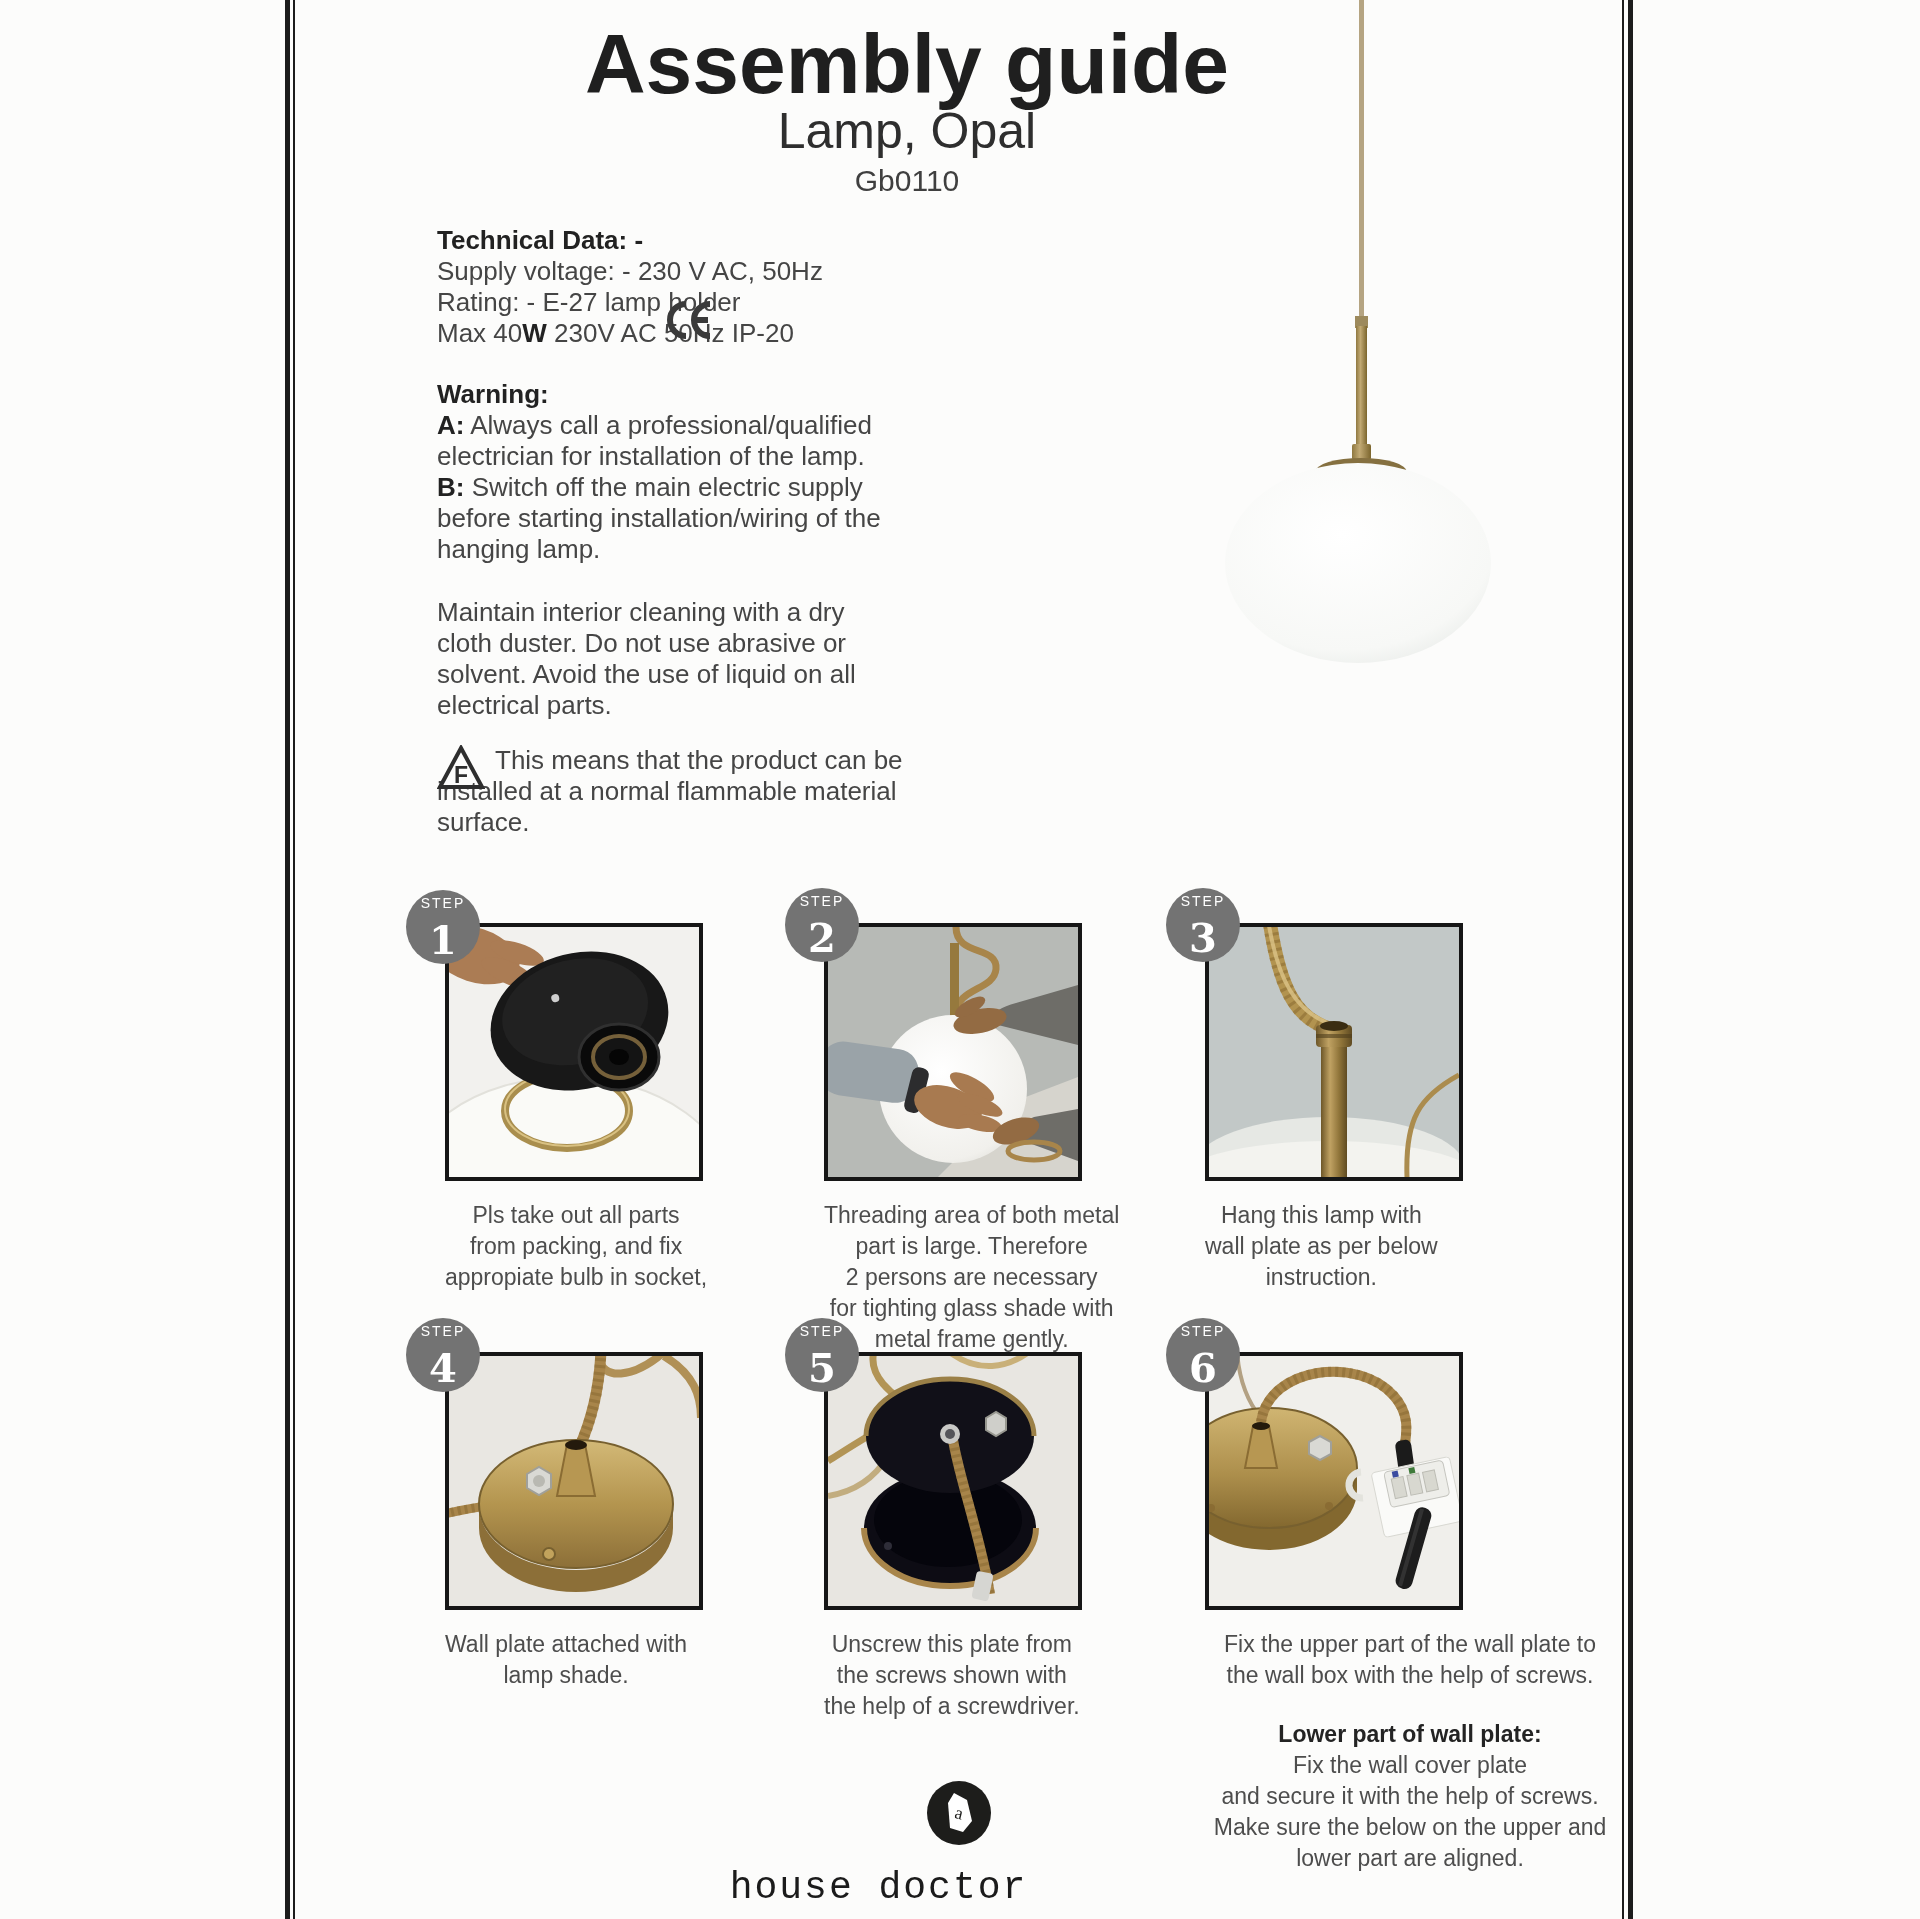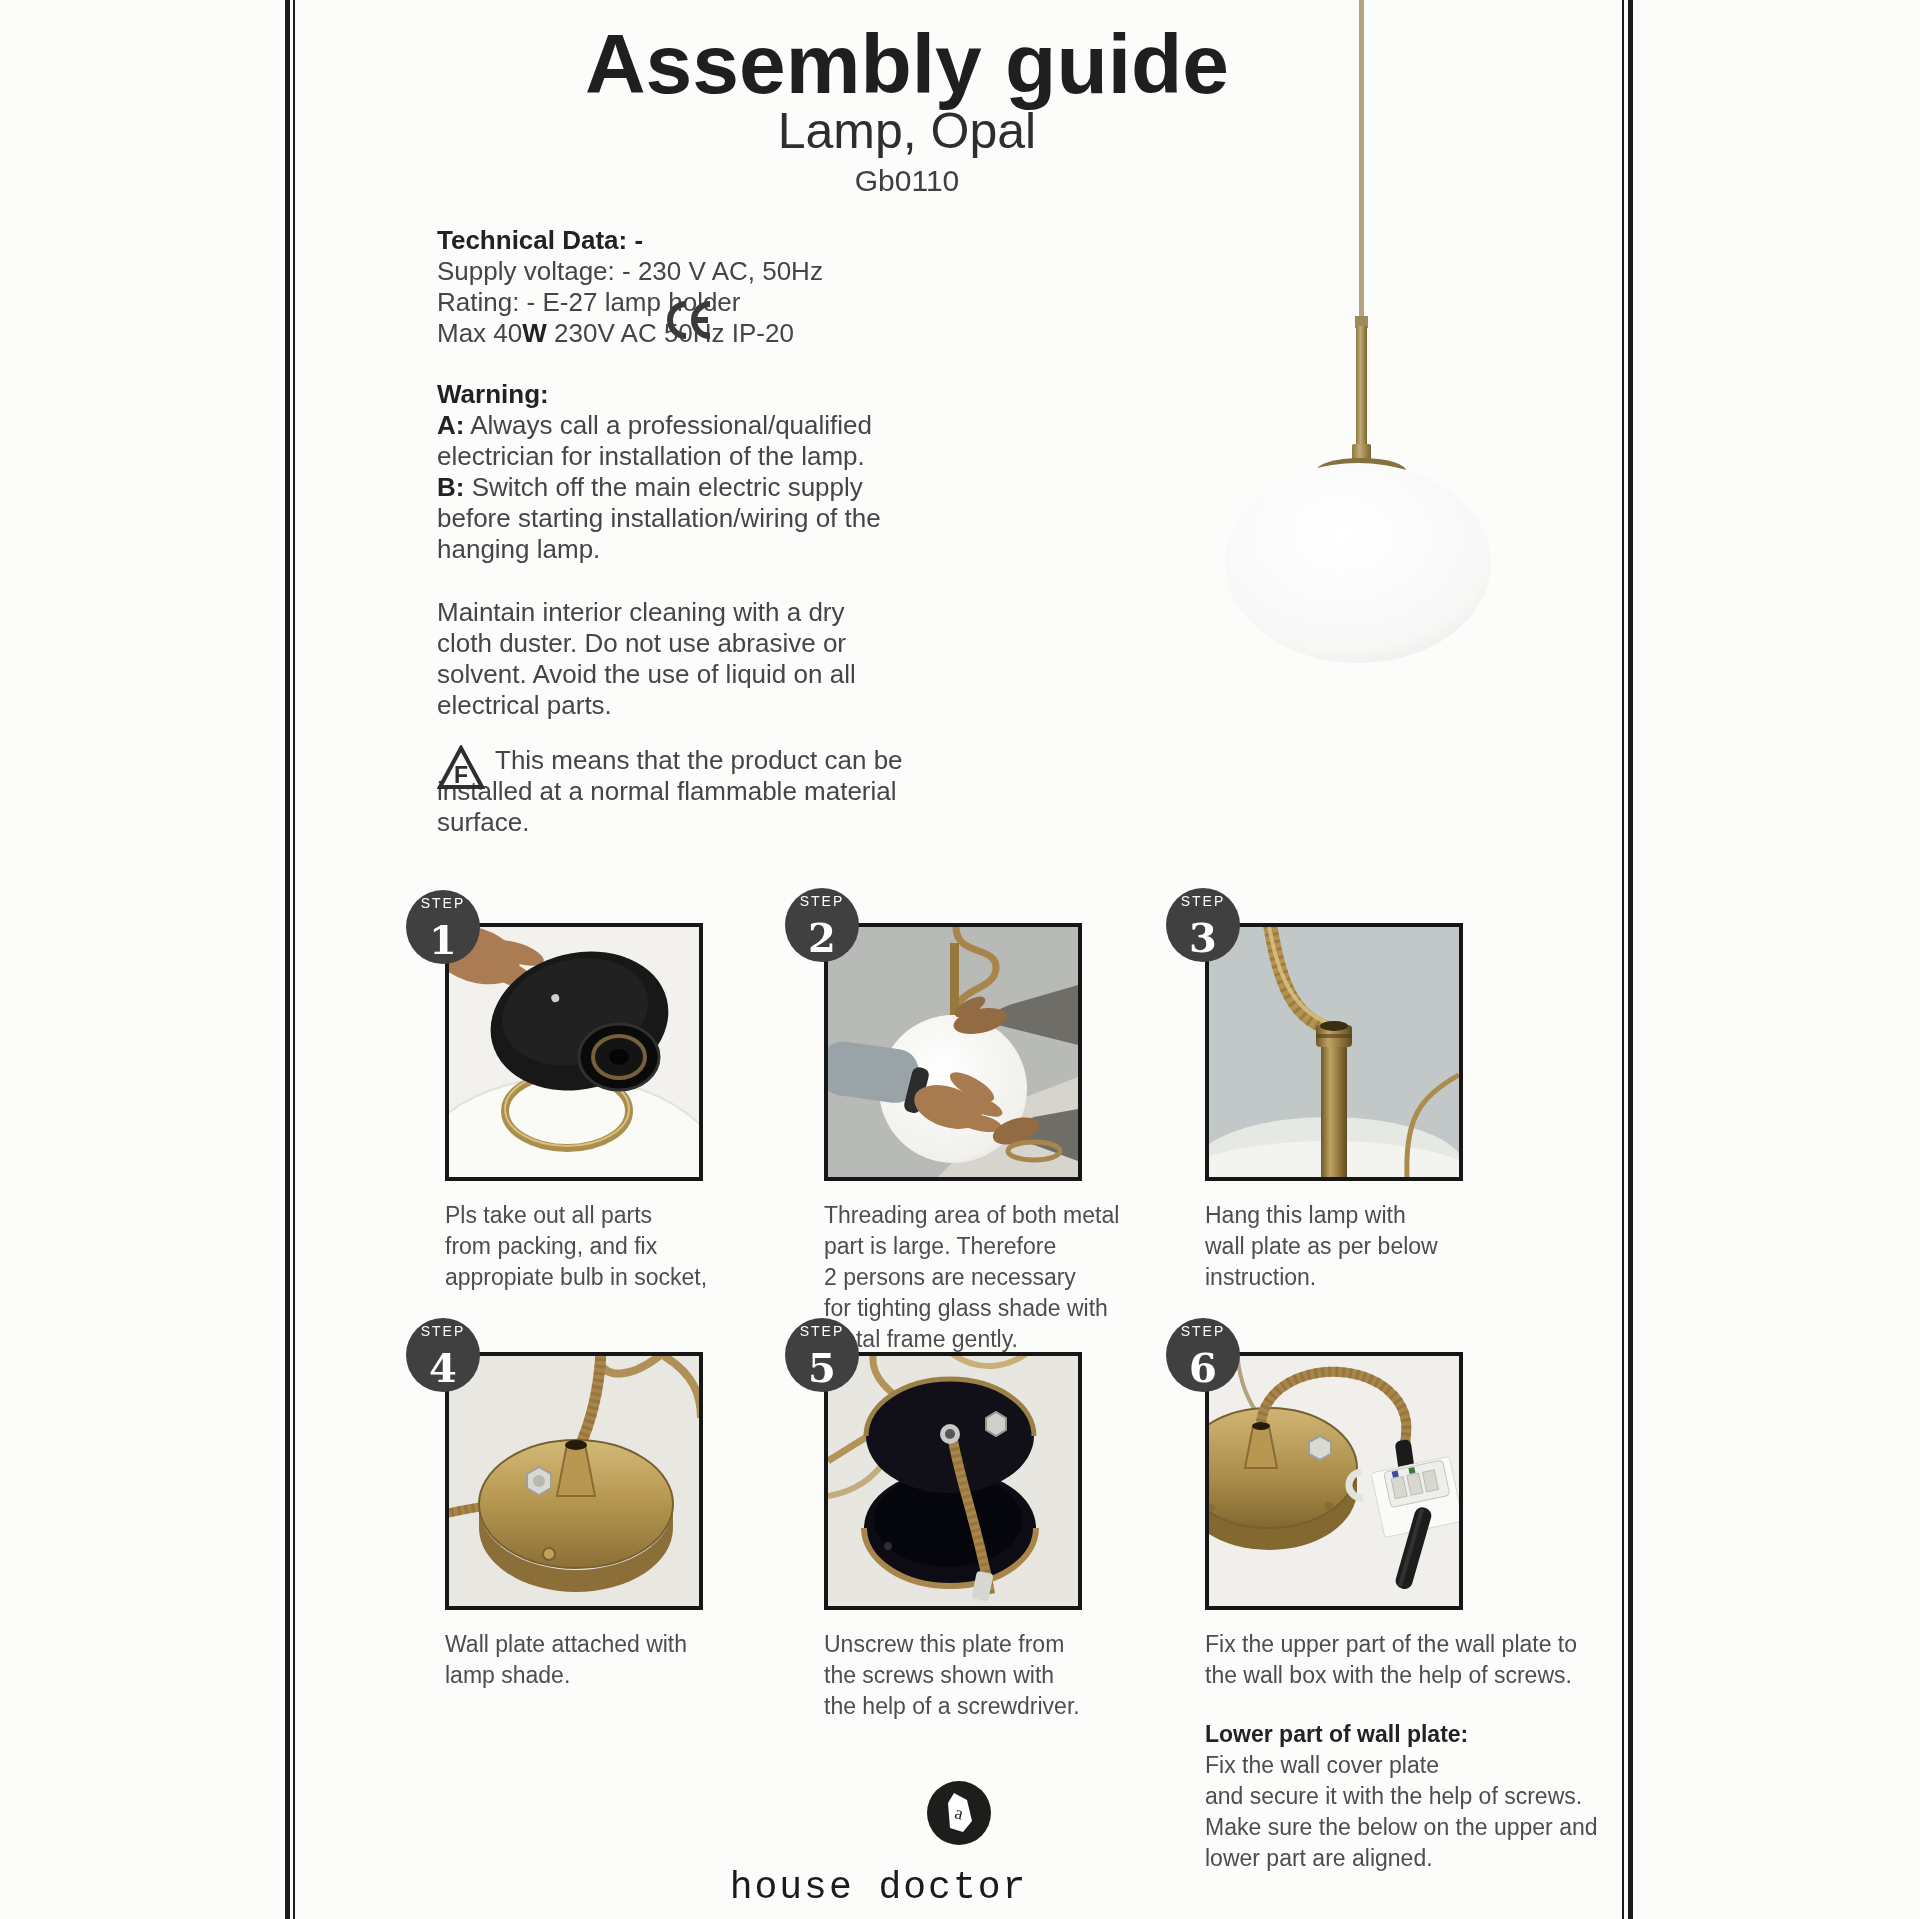--- a/index.html
+++ b/index.html
@@ -34,29 +34,29 @@
   .hero{position:absolute;left:1150px;top:0;}
 
   .photo{position:absolute;width:250px;height:250px;border:4px solid #161616;overflow:hidden;background:#eee;}
   #ph1{left:445px;top:923px}
   #ph2{left:824px;top:923px}
   #ph3{left:1205px;top:923px}
   #ph4{left:445px;top:1352px}
   #ph5{left:824px;top:1352px}
   #ph6{left:1205px;top:1352px}
 
-  .badge{position:absolute;width:74px;height:74px;border-radius:50%;background:#404040;color:#fff;
+  .badge{position:absolute;width:74px;height:74px;border-radius:50%;background:#737373;color:#fff;
          display:flex;flex-direction:column;align-items:center;justify-content:center;z-index:5;gap:9px;}
   .badge .s{font-size:14px;letter-spacing:2px;line-height:1;}
   .badge .n{font-family:"DejaVu Serif",serif;font-size:40px;font-weight:700;line-height:0.95;margin-top:2px;}
   #bg1{left:406px;top:890px} #bg2{left:785px;top:888px} #bg3{left:1166px;top:888px}
   #bg4{left:406px;top:1318px} #bg5{left:785px;top:1318px} #bg6{left:1166px;top:1318px}
 
   .cap{position:absolute;font-size:23px;line-height:31px;color:#4d4d4d;}
-  .cap div{white-space:nowrap;}
+  .cap div{white-space:nowrap;text-align:center;}
   #cap1{left:445px;top:1200px} #cap2{left:824px;top:1200px} #cap3{left:1205px;top:1200px}
   #cap4{left:445px;top:1629px} #cap5{left:824px;top:1629px} #cap6{left:1205px;top:1629px;width:410px}
   .subhead{font-weight:700;color:#232323;margin-top:28px;}
 
   .logo{position:absolute;left:927px;top:1781px;width:64px;height:64px;}
   .brand{position:absolute;left:295px;top:1866px;width:1167px;text-align:center;
          font-family:"Liberation Mono",monospace;font-size:38px;letter-spacing:2px;color:#1b1b1b;}
 </style>
 </head>
 <body>

